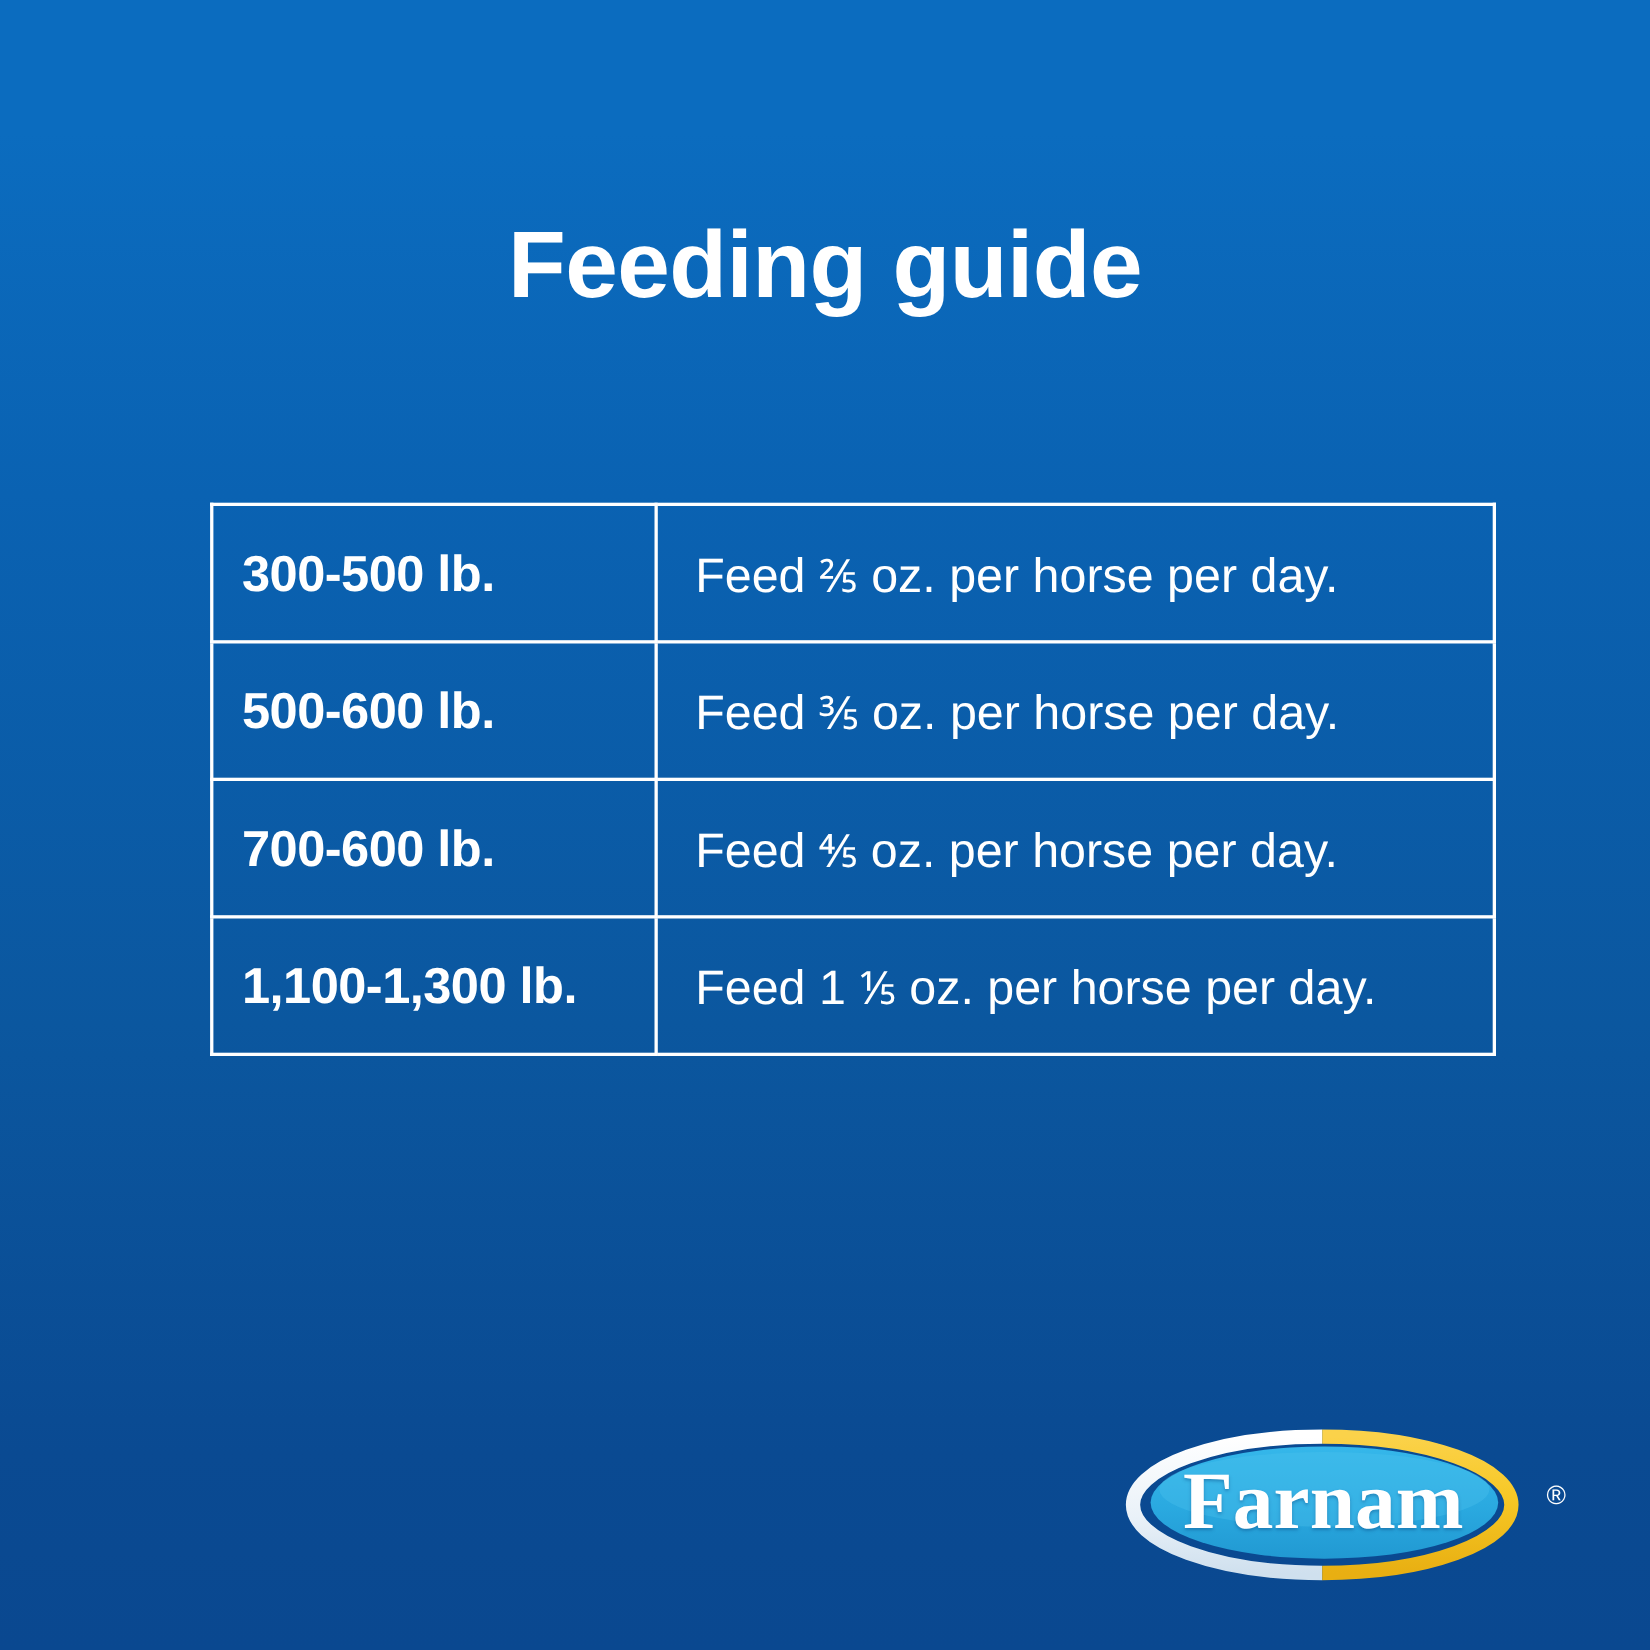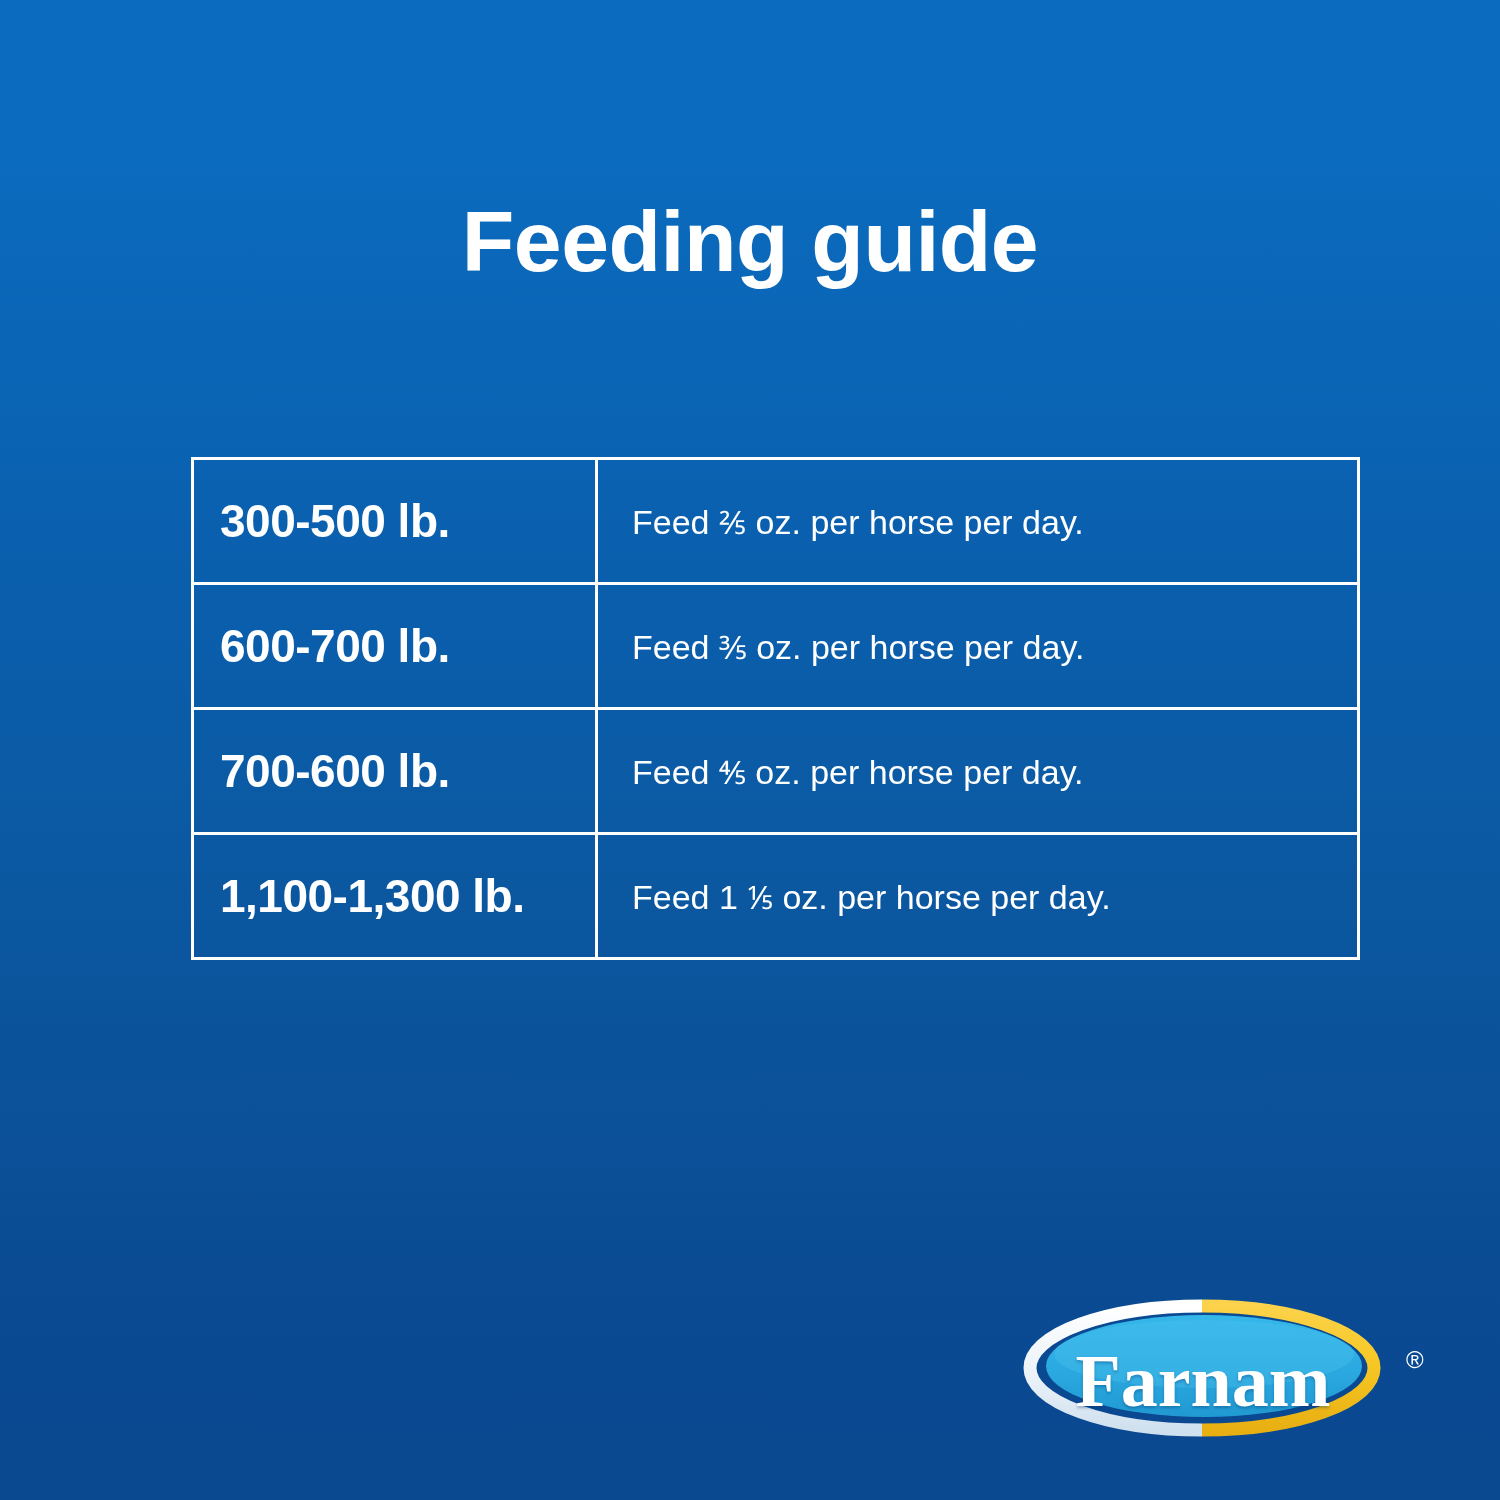--- a/index.html
+++ b/index.html
@@ -60,21 +60,21 @@
   #feeding-table tr td.weight-cell {
     width: 404px;
     font-weight: bold;
     font-size: 46px;
     letter-spacing: -0.5px;
     white-space: nowrap;
   }
   #feeding-table tr td.dose-cell {
     width: 762px;
     font-weight: normal;
-    font-size: 34px;
+    font-size: 44px;
     letter-spacing: 0px;
     padding-left: 34px;
     white-space: nowrap;
   }
   .frac {
     font-size: 0.95em;
   }
 
   
   #logo {
@@ -85,21 +85,21 @@
     height: 150px;
   }
   #logo svg {
     display: block;
     width: 440px;
     height: 150px;
   }
   #logo-wordmark {
     position: absolute;
     left: 0;
-    top: 16px;
+    top: 0;
     width: 398px;
     height: 150px;
     display: flex;
     align-items: center;
     justify-content: center;
     pointer-events: none;
   }
   #logo-wordmark span {
     font-family: "Liberation Serif", serif;
     font-weight: bold;
@@ -127,21 +127,21 @@
 
   <div id="title">Feeding guide</div>
 
   <table id="feeding-table">
     <tbody>
       <tr>
         <td class="weight-cell">300-500 lb.</td>
         <td class="dose-cell"><span>Feed </span><span class="frac">⅖</span><span> oz. per horse per day.</span></td>
       </tr>
       <tr>
-        <td class="weight-cell">600-700 lb.</td>
+        <td class="weight-cell">500-600 lb.</td>
         <td class="dose-cell"><span>Feed </span><span class="frac">⅗</span><span> oz. per horse per day.</span></td>
       </tr>
       <tr>
         <td class="weight-cell">700-600 lb.</td>
         <td class="dose-cell"><span>Feed </span><span class="frac">⅘</span><span> oz. per horse per day.</span></td>
       </tr>
       <tr>
         <td class="weight-cell">1,100-1,300 lb.</td>
         <td class="dose-cell"><span>Feed 1 </span><span class="frac">⅕</span><span> oz. per horse per day.</span></td>
       </tr>

